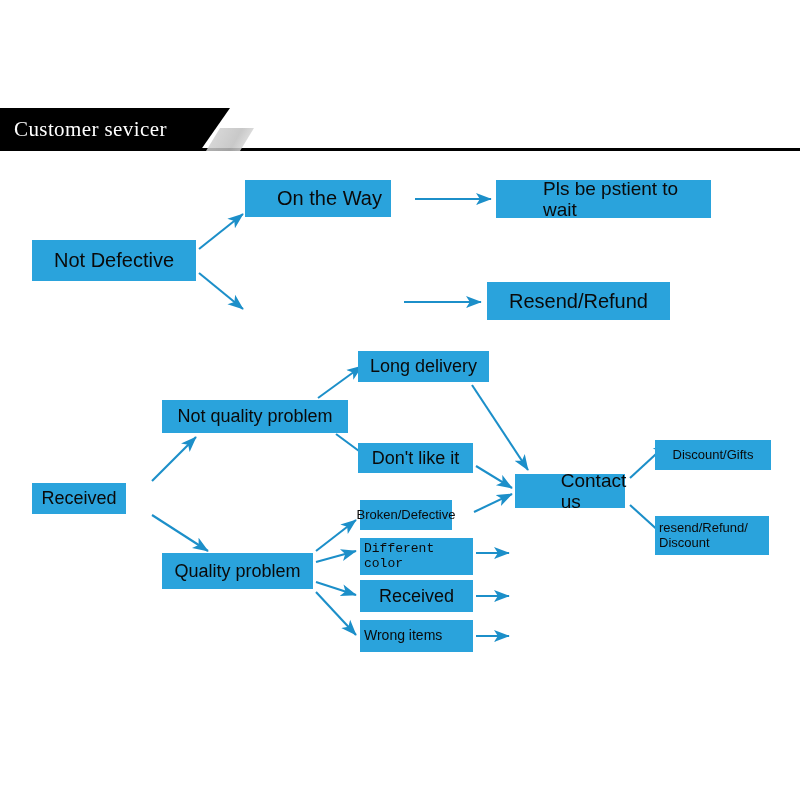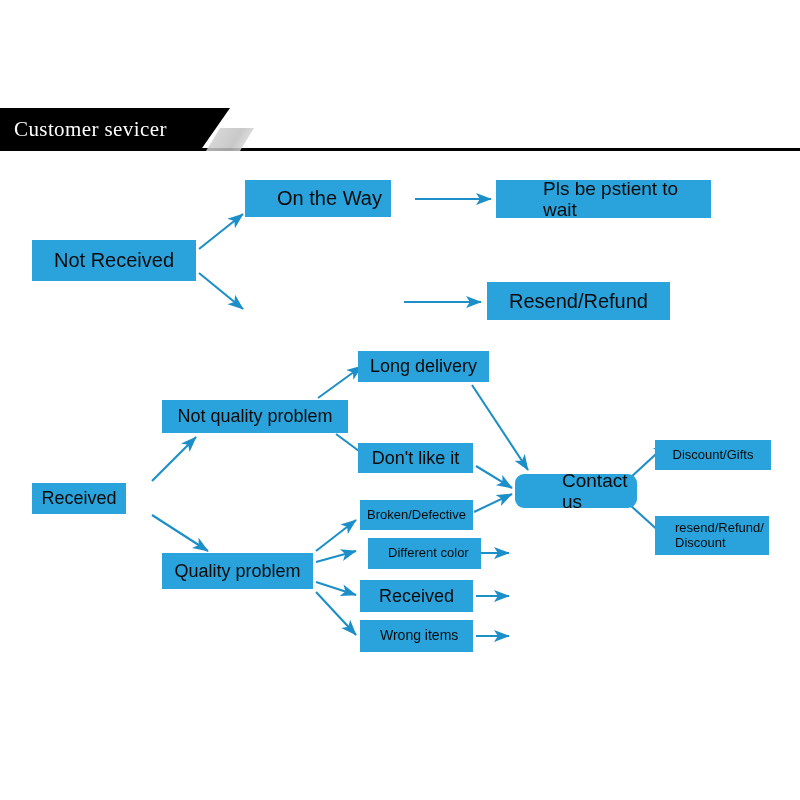--- a/index.html
+++ b/index.html
@@ -40,21 +40,21 @@
     position:absolute;
     background:#2aa3dc;
     color:#0a0a0a;
     display:flex;align-items:center;
     box-sizing:border-box;
     font-family:"Liberation Sans", sans-serif;
     line-height:1.12;
     white-space:pre-line;
   }
   .node.center{justify-content:center;}
-  .node.lead{padding-left:20px;}
+  .node.lead{padding-left:4px;}
 
   
   .t20{font-size:20px;}
   .t19{font-size:19px;padding-left:47px;}
   .t18{font-size:18px;}
   .t13{font-size:13px;}
 </style>
 </head>
 <body>
 
@@ -110,21 +110,21 @@
 
         <line x1="476" y1="636" x2="509" y2="636"></line>
 
         <line x1="630" y1="478" x2="668" y2="443"></line>
 
         <line x1="630" y1="505" x2="672" y2="543"></line>
       </g>
     </svg>
 
     <div class="node center t20" style="left:32px;top:240px;width:164px;height:41px;">
-      <span>Not Received</span>
+      <span>Not Defective</span>
     </div>
 
     <div class="node center t20" style="left:245px;top:180px;width:146px;height:37px;padding-left:23px;">
       <span>On the Way</span>
     </div>
 
     <div class="node center t19" style="left:496px;top:180px;width:215px;height:38px;">
       <span>Pls be pstient to wait</span>
     </div>
 
@@ -146,37 +146,37 @@
     </div>
 
     <div class="node center t18" style="left:358px;top:443px;width:115px;height:30px;">
       <span>Don't like it</span>
     </div>
 
     <div class="node center t18" style="left:162px;top:553px;width:151px;height:36px;">
       <span>Quality problem</span>
     </div>
 
-    <div class="node center t13" style="left:360px;top:500px;width:113px;height:30px;">
+    <div class="node center t13" style="left:360px;top:500px;width:92px;height:30px;">
       <span>Broken/Defective</span>
     </div>
 
-    <div class="node lead t13" style="left:368px;top:538px;width:113px;height:31px;">
+    <div class="node lead t13" style="left:360px;top:538px;width:113px;height:37px;font-family:Liberation Mono, monospace;">
       <span>Different color</span>
     </div>
 
     <div class="node center t18" style="left:360px;top:580px;width:113px;height:32px;">
       <span>Received</span>
     </div>
 
     <div class="node lead t14" style="left:360px;top:620px;width:113px;height:32px;font-size:14px;">
       <span>Wrong items</span>
     </div>
 
-    <div class="node center t19" style="left:515px;top:474px;width:122px;height:34px;border-radius:9px;">
+    <div class="node center t19" style="left:515px;top:474px;width:110px;height:34px;">
       <span>Contact us</span>
     </div>
 
     <div class="node center t13" style="left:655px;top:440px;width:116px;height:30px;">
       <span>Discount/Gifts</span>
     </div>
 
     <div class="node lead t13" style="left:655px;top:516px;width:114px;height:39px;align-items:center;">
       <span>resend/Refund/
 Discount</span>

